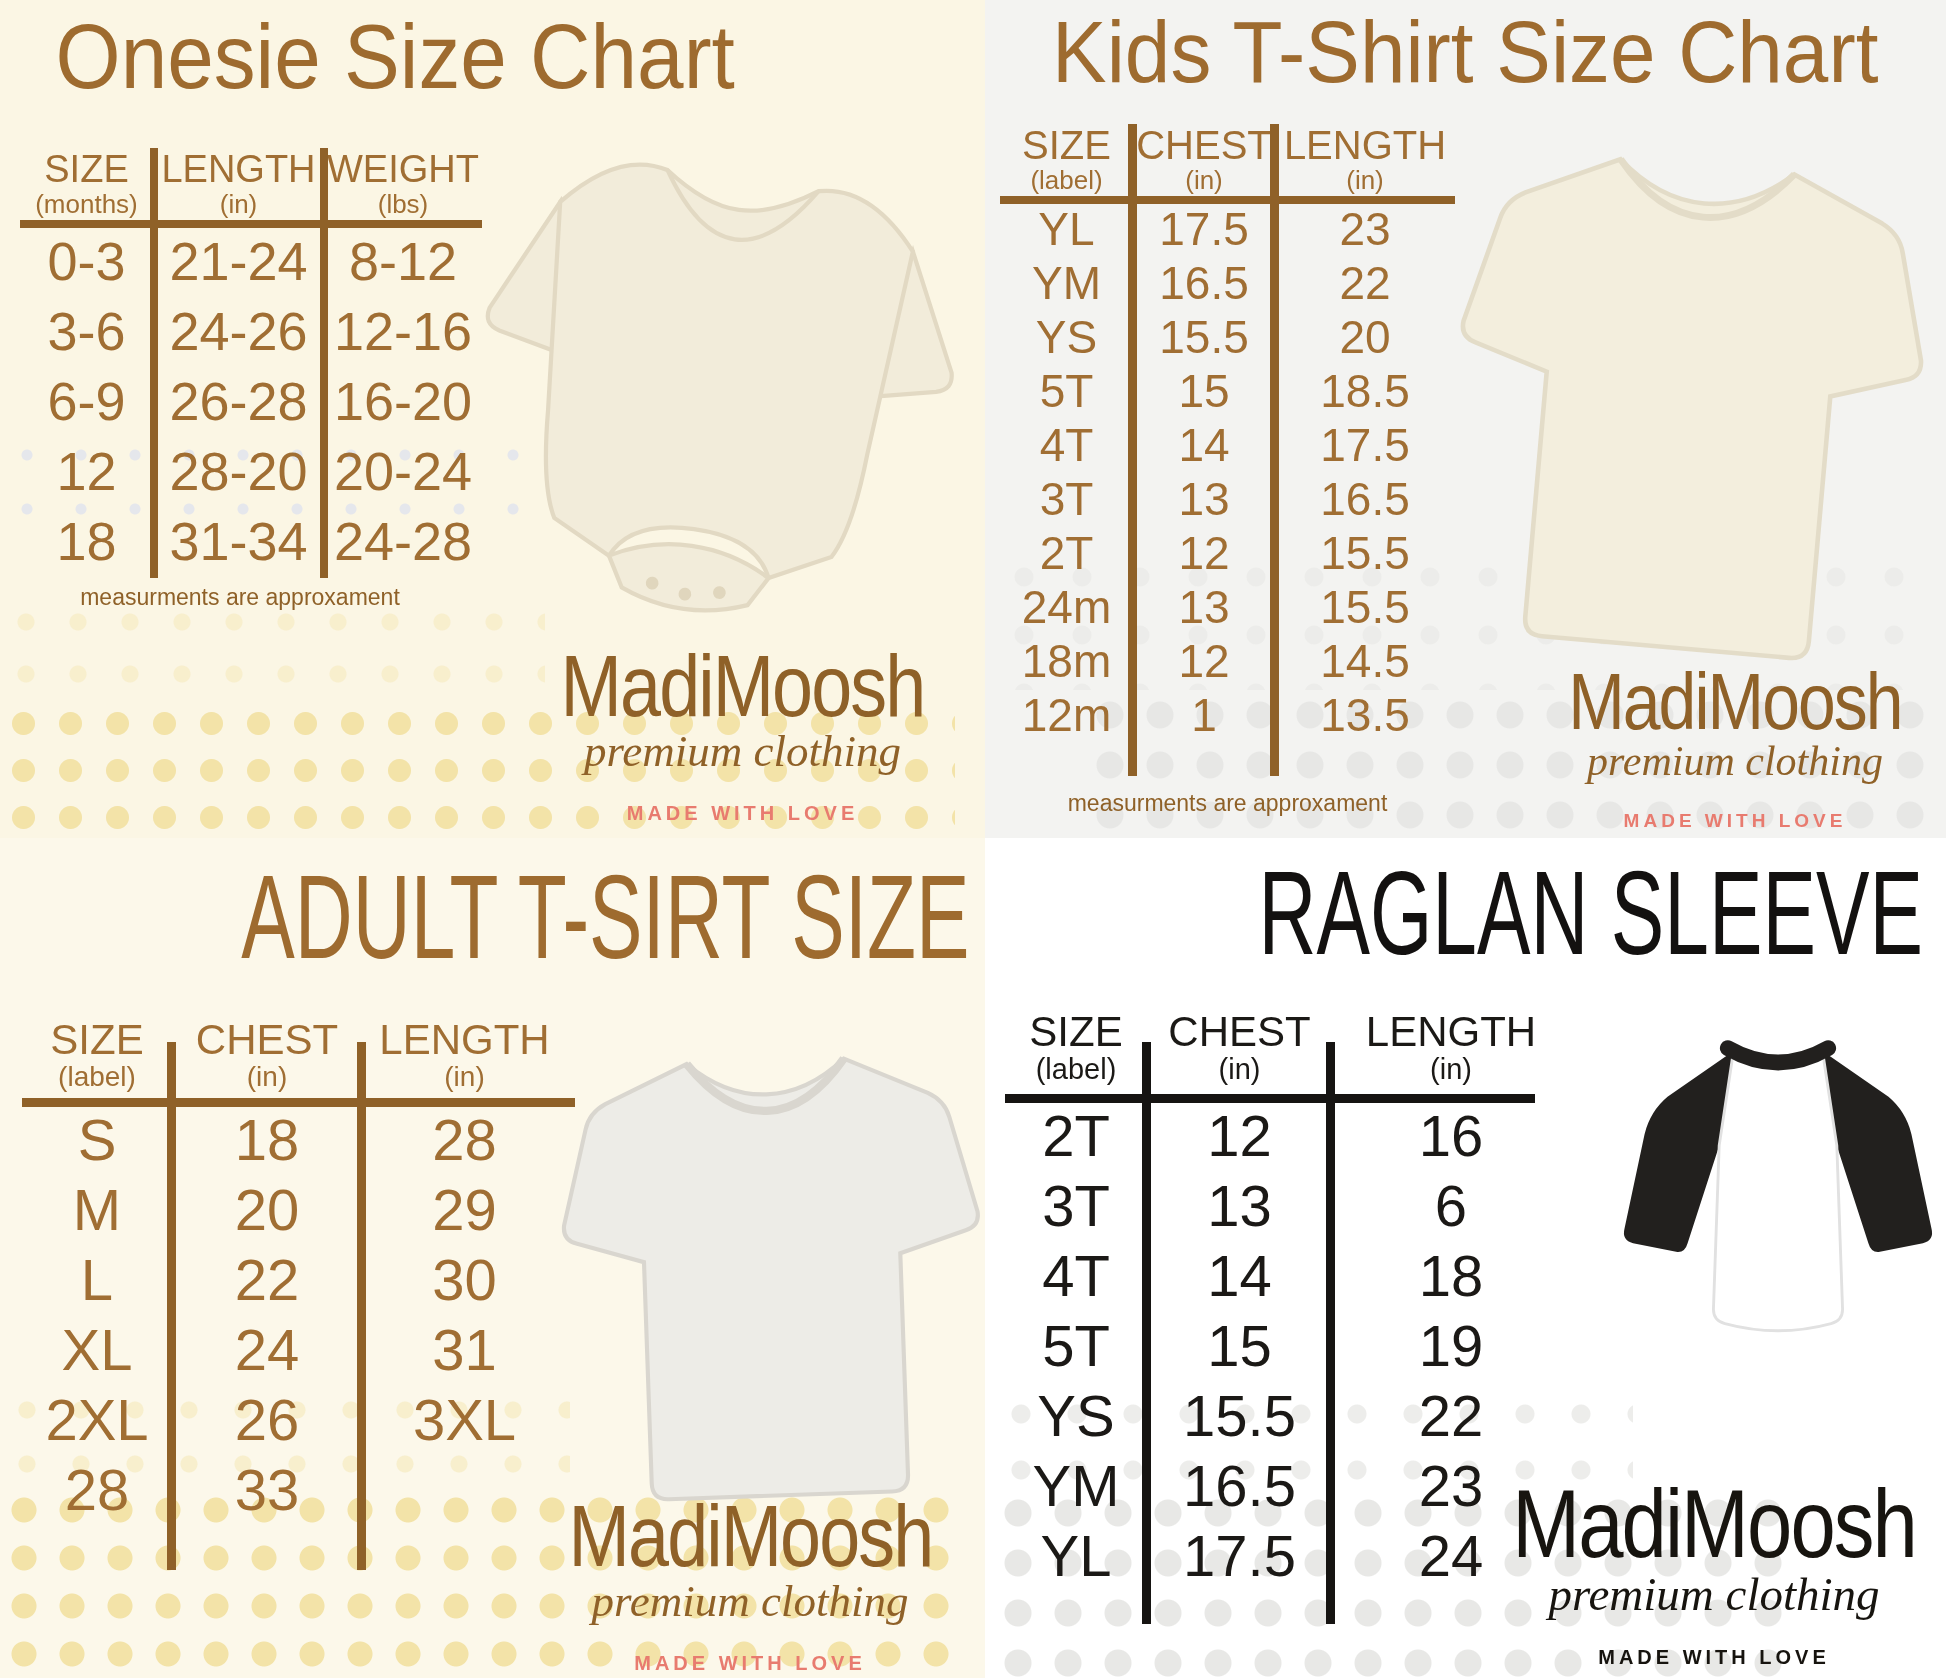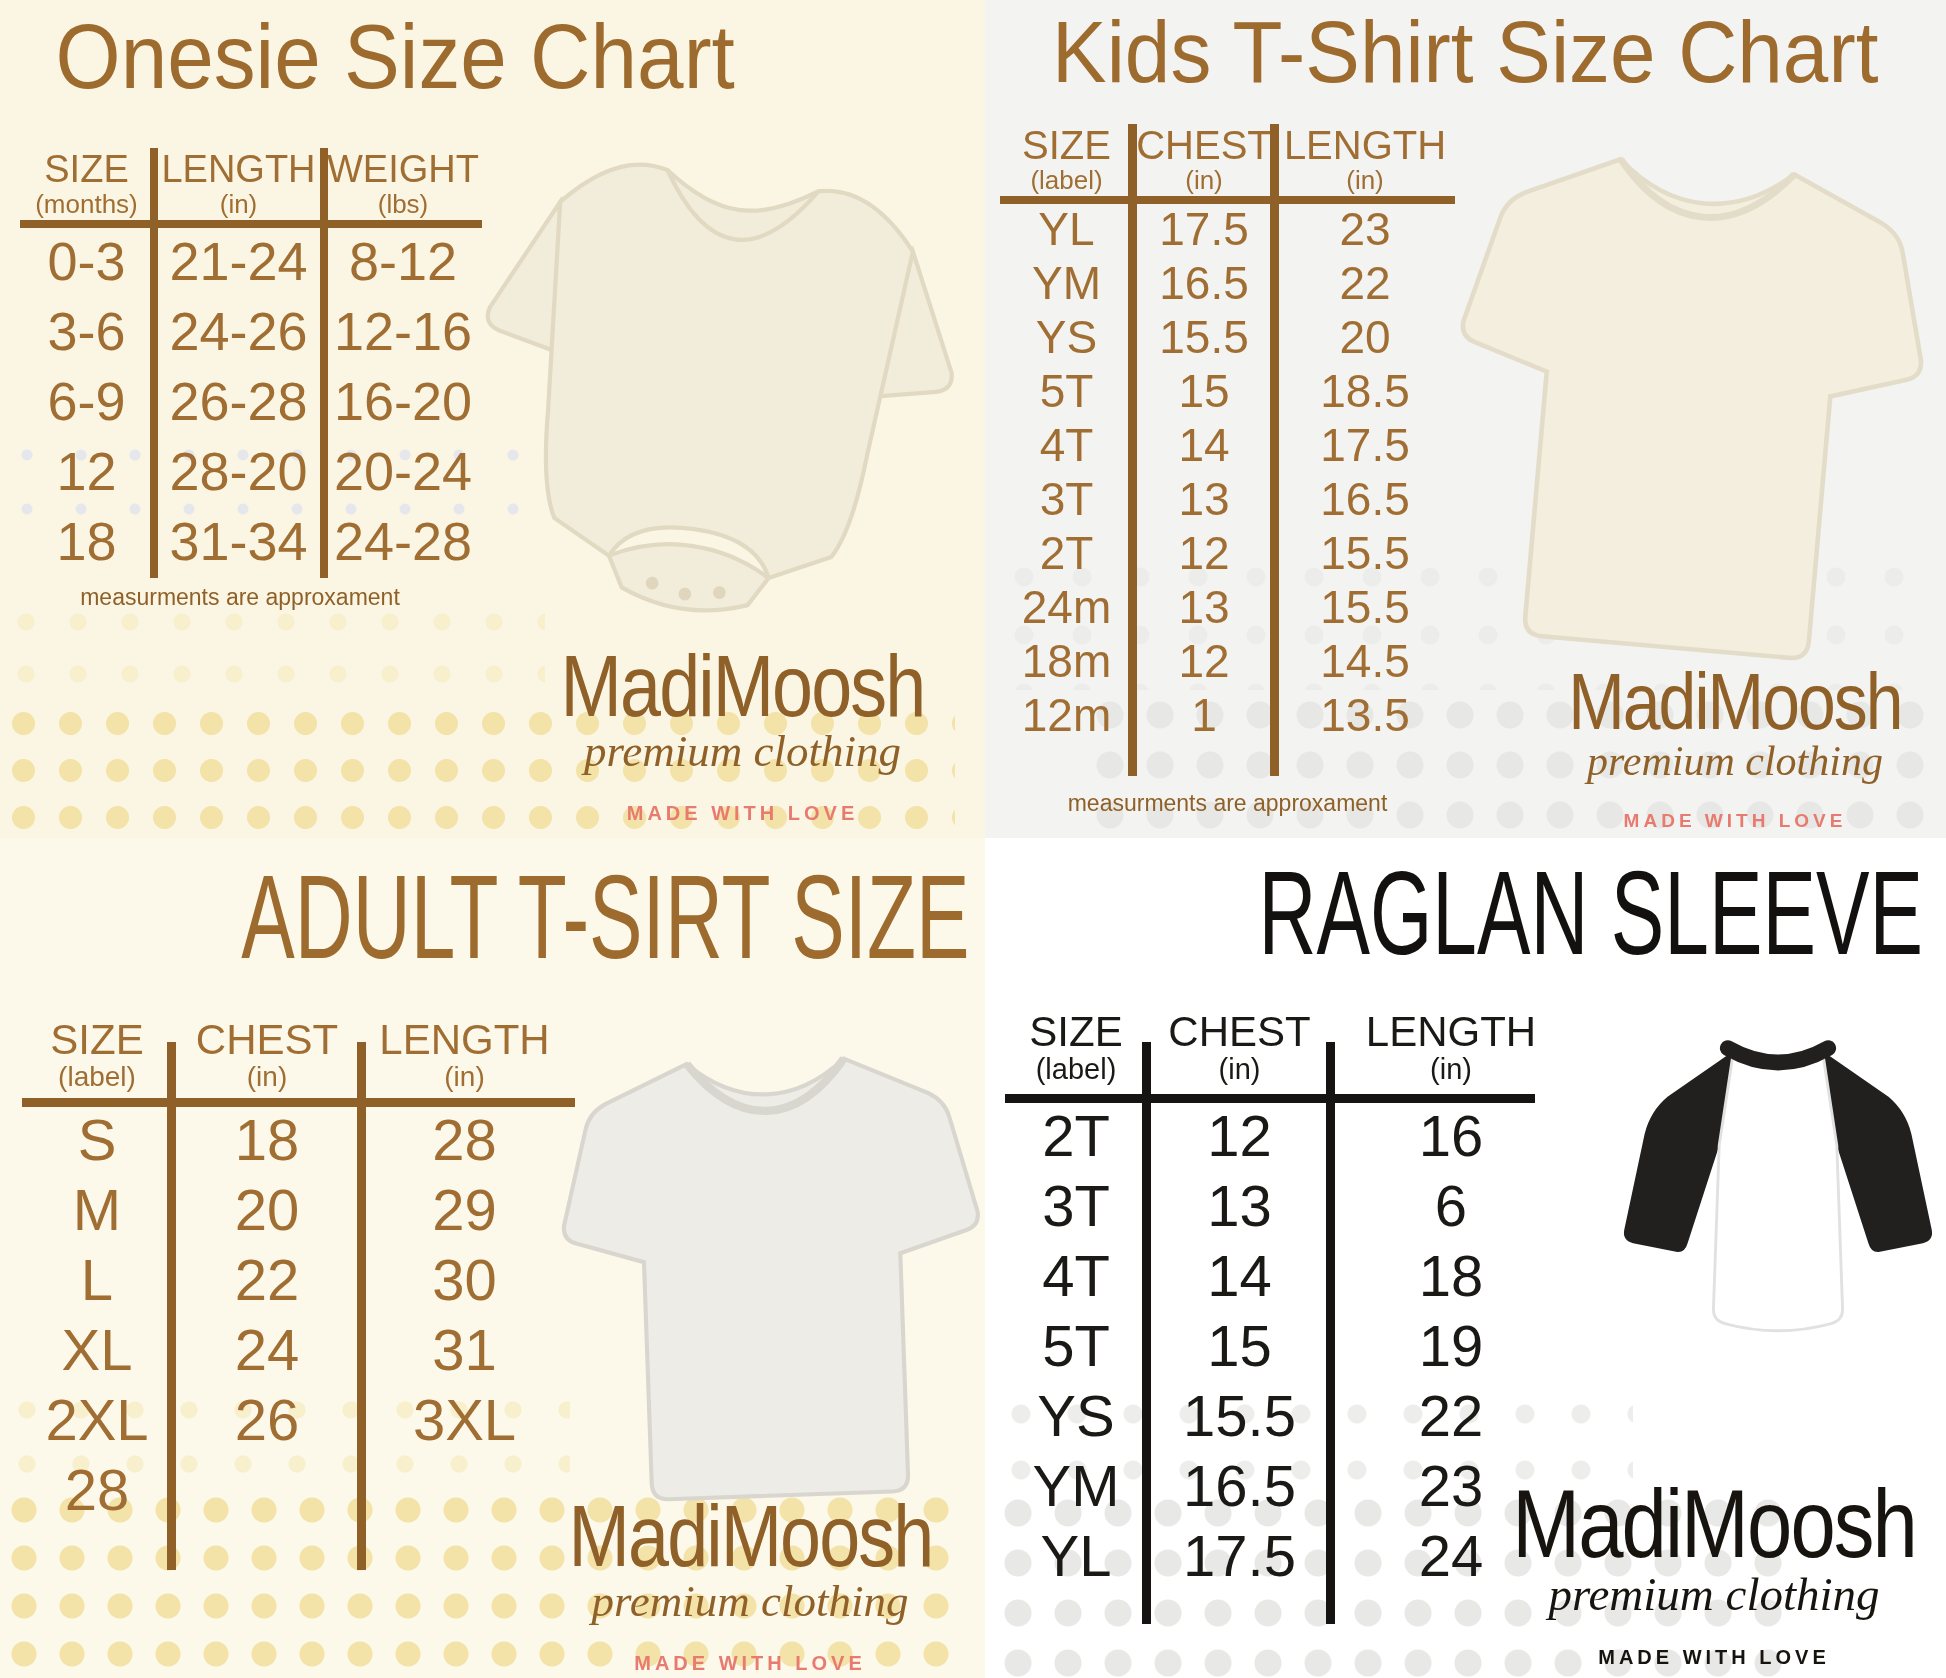--- a/index.html
+++ b/index.html
@@ -285,20 +285,21 @@
       <div class="cell rc">L</div>
       <div class="cell rc">22</div>
       <div class="cell rc">30</div>
       <div class="cell rc">XL</div>
       <div class="cell rc">24</div>
       <div class="cell rc">31</div>
       <div class="cell rc">2XL</div>
       <div class="cell rc">26</div>
       <div class="cell rc">3XL</div>
       <div class="cell rc">28</div>
+      <div class="cell rc">33</div>
     </div>
 
     <div class="logo l3">
       <span class="brand"><span>MadiMoosh</span></span>
       <span class="tagline">premium clothing</span>
       <span class="motto">MADE WITH LOVE</span>
     </div>
   </div>
 
   <div class="q" id="q4">

